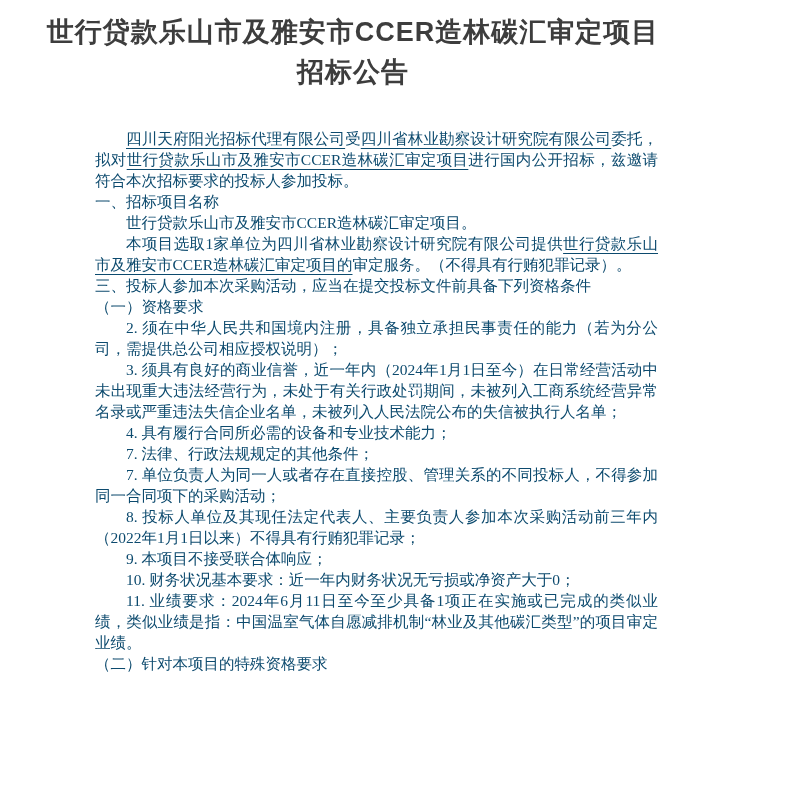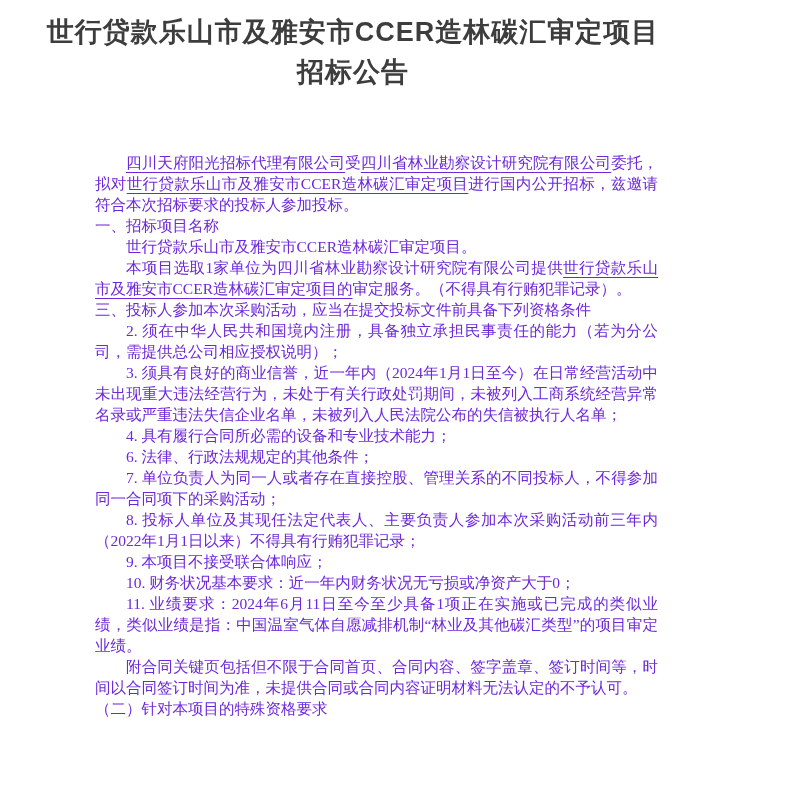--- a/index.html
+++ b/index.html
@@ -23,25 +23,25 @@
     font-family: "Liberation Sans", "DejaVu Sans", sans-serif;
     font-weight: 700;
     font-size: 27px;
     line-height: 40px;
     letter-spacing: 1px;
     text-align: center;
     color: #3d3d3d;
     margin: 0;
   }
   .doc-body {
-    margin: 60px 48px 0 95px;
+    margin: 36px 48px 0 95px;
     font-family: "Liberation Serif", "DejaVu Serif", serif;
     font-size: 15.5px;
     line-height: 21px;
-    color: #6d28d9;
+    color: #0c4a6e;
     text-align: justify;
   }
   .para {
     margin: 0;
     padding: 0;
   }
   .para.indent {
     text-indent: 2em;
   }
   .u {
@@ -57,25 +57,25 @@
   <h1 class="doc-title">
     <span style="display:block">世行贷款乐山市及雅安市CCER造林碳汇审定项目</span>
     <span style="display:block">招标公告</span>
   </h1>
   <div class="doc-body">
       <p class="para indent"><span class="u">四川天府阳光招标代理有限公司</span><span>受</span><span class="u">四川省林业勘察设计研究院有限公司</span><span>委托，拟对</span><span class="u">世行贷款乐山市及雅安市CCER造林碳汇审定项目</span><span>进行国内公开招标，兹邀请符合本次招标要求的投标人参加投标。</span></p>
       <p class="para"><span>一、招标项目名称</span></p>
       <p class="para indent"><span>世行贷款乐山市及雅安市CCER造林碳汇审定项目。</span></p>
       <p class="para indent"><span>本项目选取1家单位为四川省林业勘察设计研究院有限公司提供</span><span class="u">世行贷款乐山市及雅安市CCER造林碳汇审定项目的</span><span>审定服务。（不得具有行贿犯罪记录）。</span></p>
       <p class="para"><span>三、投标人参加本次采购活动，应当在提交投标文件前具备下列资格条件</span></p>
+      <p class="para"><span>（一）资格要求</span></p>
       <p class="para indent"><span>2. 须在中华人民共和国境内注册，具备独立承担民事责任的能力（若为分公司，需提供总公司相应授权说明）；</span></p>
       <p class="para indent"><span>3. 须具有良好的商业信誉，近一年内（2024年1月1日至今）在日常经营活动中未出现重大违法经营行为，未处于有关行政处罚期间，未被列入工商系统经营异常名录或严重违法失信企业名单，未被列入人民法院公布的失信被执行人名单；</span></p>
       <p class="para indent"><span>4. 具有履行合同所必需的设备和专业技术能力；</span></p>
-      <p class="para indent"><span>6. 法律、行政法规规定的其他条件；</span></p>
+      <p class="para indent"><span>7. 法律、行政法规规定的其他条件；</span></p>
       <p class="para indent"><span>7. 单位负责人为同一人或者存在直接控股、管理关系的不同投标人，不得参加同一合同项下的采购活动；</span></p>
       <p class="para indent"><span>8. 投标人单位及其现任法定代表人、主要负责人参加本次采购活动前三年内（2022年1月1日以来）不得具有行贿犯罪记录；</span></p>
       <p class="para indent"><span>9. 本项目不接受联合体响应；</span></p>
       <p class="para indent"><span>10. 财务状况基本要求：近一年内财务状况无亏损或净资产大于0；</span></p>
       <p class="para indent"><span>11. 业绩要求：2024年6月11日至今至少具备1项正在实施或已完成的类似业绩，类似业绩是指：中国温室气体自愿减排机制“林业及其他碳汇类型”的项目审定业绩。</span></p>
-      <p class="para indent"><span>附合同关键页包括但不限于合同首页、合同内容、签字盖章、签订时间等，时间以合同签订时间为准，未提供合同或合同内容证明材料无法认定的不予认可。</span></p>
       <p class="para"><span>（二）针对本项目的特殊资格要求</span></p>
     </div>
 </div>
 
 </body></html>

